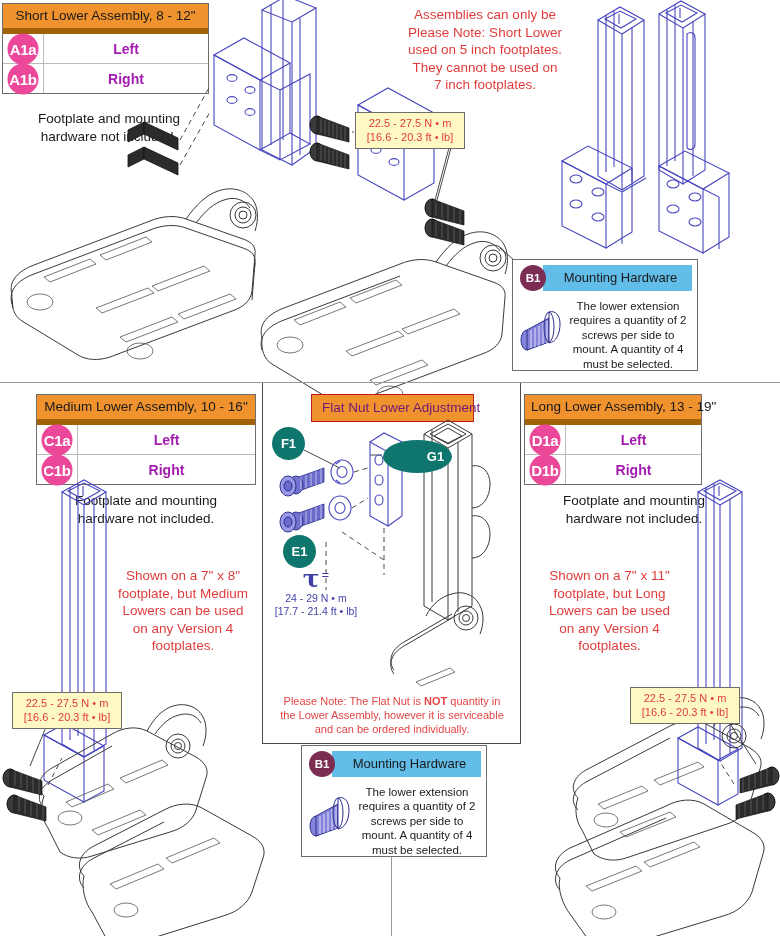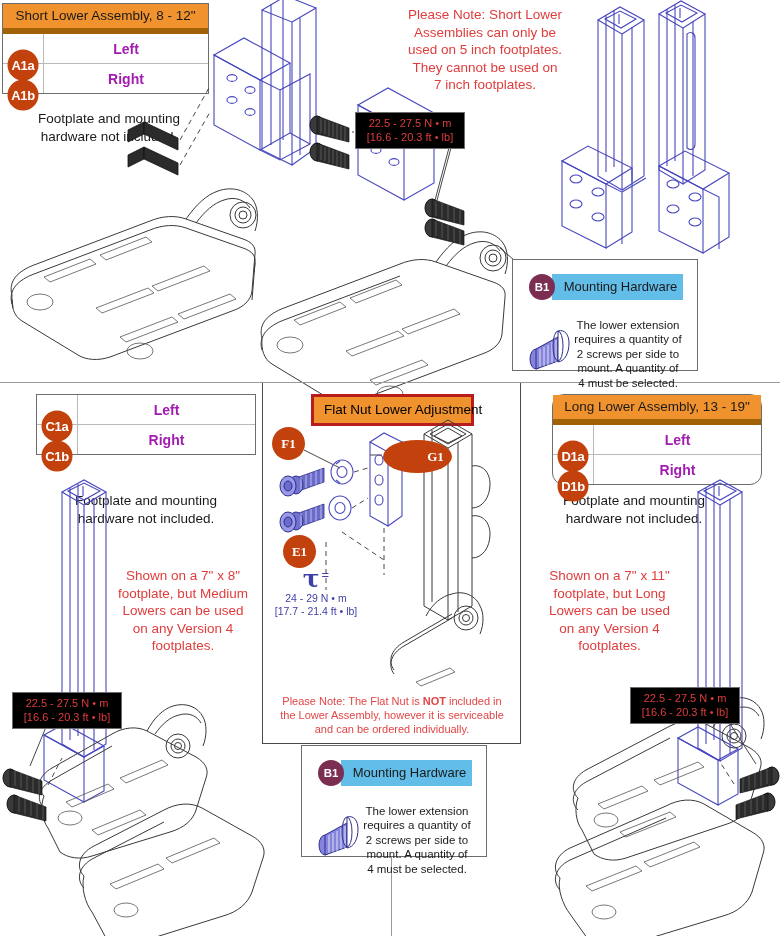--- a/index.html
+++ b/index.html
@@ -53,30 +53,29 @@
     border-right: 1px solid #b9b9b9;
     position: relative;
     flex: none;
   }
   .badge {
     position: absolute;
     left: 50%; top: 50%;
     transform: translate(-50%,-50%);
     width: 31px; height: 31px;
     border-radius: 50%;
-    background: #c2410c;
+    background: #ec4899;
     color: #fff;
-    font-size: 13px;
+    font-size: 15px;
     font-weight: bold;
     display: flex;
     align-items: center;
     justify-content: center;
     letter-spacing: -0.3px;
     z-index: 3;
-    margin-top: 16px;
   }
   .asm-label-cell {
     flex: 1;
     display: flex;
     align-items: center;
     justify-content: center;
     font-size: 14px;
     color: #a21caf;
     font-weight: bold;
   }
@@ -102,21 +101,21 @@
     font-size: 11px;
     color: #E24545;
     line-height: 1.28;
   }
   .note-red b { font-weight: bold; margin-top: 47px; }
 
   
   .torque-box {
     position: absolute;
     border: 1px solid #6d6d6d;
-    background: #000000;
+    background: #fef9c3;
     color: #E03C3C;
     font-size: 11px;
     text-align: center;
     padding: 3px 5px;
     line-height: 1.3;
     white-space: nowrap;
     box-sizing: border-box;
     z-index: 6;
   }
 
@@ -139,21 +138,21 @@
     margin-left: 2px;
   }
   .tau-val { font-size: 10.5px; }
 
   
   .mh-box {
     position: absolute;
     border: 1px solid #6d6d6d;
     background: #fff;
     box-sizing: border-box;
-    padding: 14px;
+    padding: 5px;
     z-index: 7;
   }
   .mh-head {
     display: flex;
     align-items: center;
     height: 26px;
     position: relative;
   }
   .mh-badge {
     width: 26px; height: 26px;
@@ -174,51 +173,50 @@
     font-size: 13px;
     height: 26px;
     line-height: 26px;
     text-align: center;
     margin-left: -3px;
     padding-left: 6px;
   }
   .mh-body {
     display: flex;
     align-items: center;
-    margin-top: 18px;
+    margin-top: 8px;
   }
   .mh-screw { width: 46px; flex: none; }
   .mh-text {
     flex: 1;
     font-size: 11.5px;
     color: #1a1a1a;
     text-align: center;
     line-height: 1.25;
   }
 
   
   .bubble {
     position: absolute;
     width: 33px; height: 33px;
     border-radius: 50%;
-    background: #c2410c;
+    background: #0f766e;
     color: #fff;
     font-size: 13px;
     font-weight: bold;
     display: flex; align-items: center; justify-content: center;
     z-index: 8;
-    font-family: Liberation Serif, serif;
   }
 
   
   .center-head {
     position: absolute;
     background: #F0922E;
-    border: 3px solid #b91c1c;
-    color: #000000;
+    border: 1px solid #b91c1c;
+    color: #701a75;
     font-size: 13.5px;
     text-align: center;
     padding: 5px 10px 6px 10px;
     box-sizing: border-box;
     white-space: nowrap;
   }
 
   
   svg.art { position: absolute; overflow: visible; }
   .ln  { fill: none; stroke: #3a3a3a; stroke-width: 1; }
@@ -247,22 +245,22 @@
     <div class="asm-label-cell">Right</div>
   </div>
 </div>
 
 <div class="caption" style="left:14px; top:110px; width:190px;">
   <div>Footplate and mounting</div>
   <div>hardware not included.</div>
 </div>
 
 <div class="note-red" style="left:385px; top:6px; width:200px;">
+  <div>Assemblies can only be</div>
   <div>Please Note: Short Lower</div>
-  <div>Assemblies can only be</div>
   <div>used on 5 inch footplates.</div>
   <div>They cannot be used on</div>
   <div>7 inch footplates.</div>
 </div>
 
 <svg class="art" style="left:0px; top:95px;" width="520" height="285" viewBox="0 0 520 285">
 
   <g class="ln">
     <path d="M12 200 C8 186 18 176 34 170 L150 126 C162 121 175 120 186 124
              L243 144 C252 147 256 152 255 159 L252 196
@@ -475,20 +473,21 @@
   <path class="lead" d="M0 0 L14 12"></path>
 </svg>
 
 <div class="divider-h" style="top:382px;"></div>
 <div class="divider-v" style="left:262px; top:383px; height:360px;"></div>
 <div class="divider-v" style="left:520px; top:383px; height:360px;"></div>
 <div class="divider-v" style="left:391px; top:855px; height:81px; background:#9a9a9a;"></div>
 <div class="divider-h" style="top:743px; left:262px; width:259px; background:#4a4a4a;"></div>
 
 <div class="asm-table" style="left:36px; top:394px; width:220px;">
+  <div class="asm-head">Medium Lower Assembly, 10 - 16"</div>
   <div class="asm-row">
     <div class="asm-badge-cell">
       <div class="badge">C1a</div>
     </div>
     <div class="asm-label-cell">Left</div>
   </div>
   <div class="asm-row">
     <div class="asm-badge-cell">
       <div class="badge">C1b</div>
     </div>
@@ -653,21 +652,21 @@
 <div class="tau-block" style="left:257px; top:566px; width:118px;">
   <div>
     <span class="tau-sym">τ</span><span class="tau-eq">=</span>
   </div>
   <div class="tau-val">24 - 29 N • m</div>
   <div class="tau-val">[17.7 - 21.4 ft • lb]</div>
 </div>
 
 <div class="note-red small" style="left:266px; top:694px; width:252px;">
   <div>
-    <span>Please Note: The Flat Nut is </span><b>NOT</b><span> included in</span>
+    <span>Please Note: The Flat Nut is </span><b>NOT</b><span> quantity in</span>
   </div>
   <div>the Lower Assembly, however it is serviceable</div>
   <div>and  can be ordered individually.</div>
 </div>
 
 <div class="mh-box" style="left:301px; top:745px; width:186px; height:112px;">
   <div class="mh-head">
     <div class="mh-badge">B1</div>
     <div class="mh-title">Mounting Hardware</div>
   </div>
@@ -678,21 +677,21 @@
         <path d="M9 28 L31 16 L31 40 L9 48 Z" fill="#8484DC" stroke="#2E2E8C" stroke-width="1"></path>
         <path d="M13 28 L13 46 M17 26 L17 45 M21 24 L21 44 M25 21 L25 42 M29 19 L29 41" stroke="#ffffff" stroke-width="0.9" fill="none" opacity="0.85"></path>
         <path d="M31 10 C38 8 42 14 42 22 C42 32 38 40 31 41 Z" fill="#ffffff" stroke="#2E2E8C" stroke-width="1"></path>
         <ellipse cx="31" cy="25" rx="5" ry="15" fill="none" stroke="#2E2E8C" stroke-width="1"></ellipse>
       </svg>
     </div>
     <div class="mh-text">The lower extension requires a quantity of 2 screws per side to mount. A quantity of 4 must be selected.</div>
   </div>
 </div>
 
-<div class="asm-table" style="left:552px; top:394px; width:210px;border-radius:12px;">
+<div class="asm-table" style="left:524px; top:394px; width:178px;">
   <div class="asm-head">Long Lower Assembly, 13 - 19"</div>
   <div class="asm-row">
     <div class="asm-badge-cell">
       <div class="badge">D1a</div>
     </div>
     <div class="asm-label-cell">Left</div>
   </div>
   <div class="asm-row">
     <div class="asm-badge-cell">
       <div class="badge">D1b</div>

